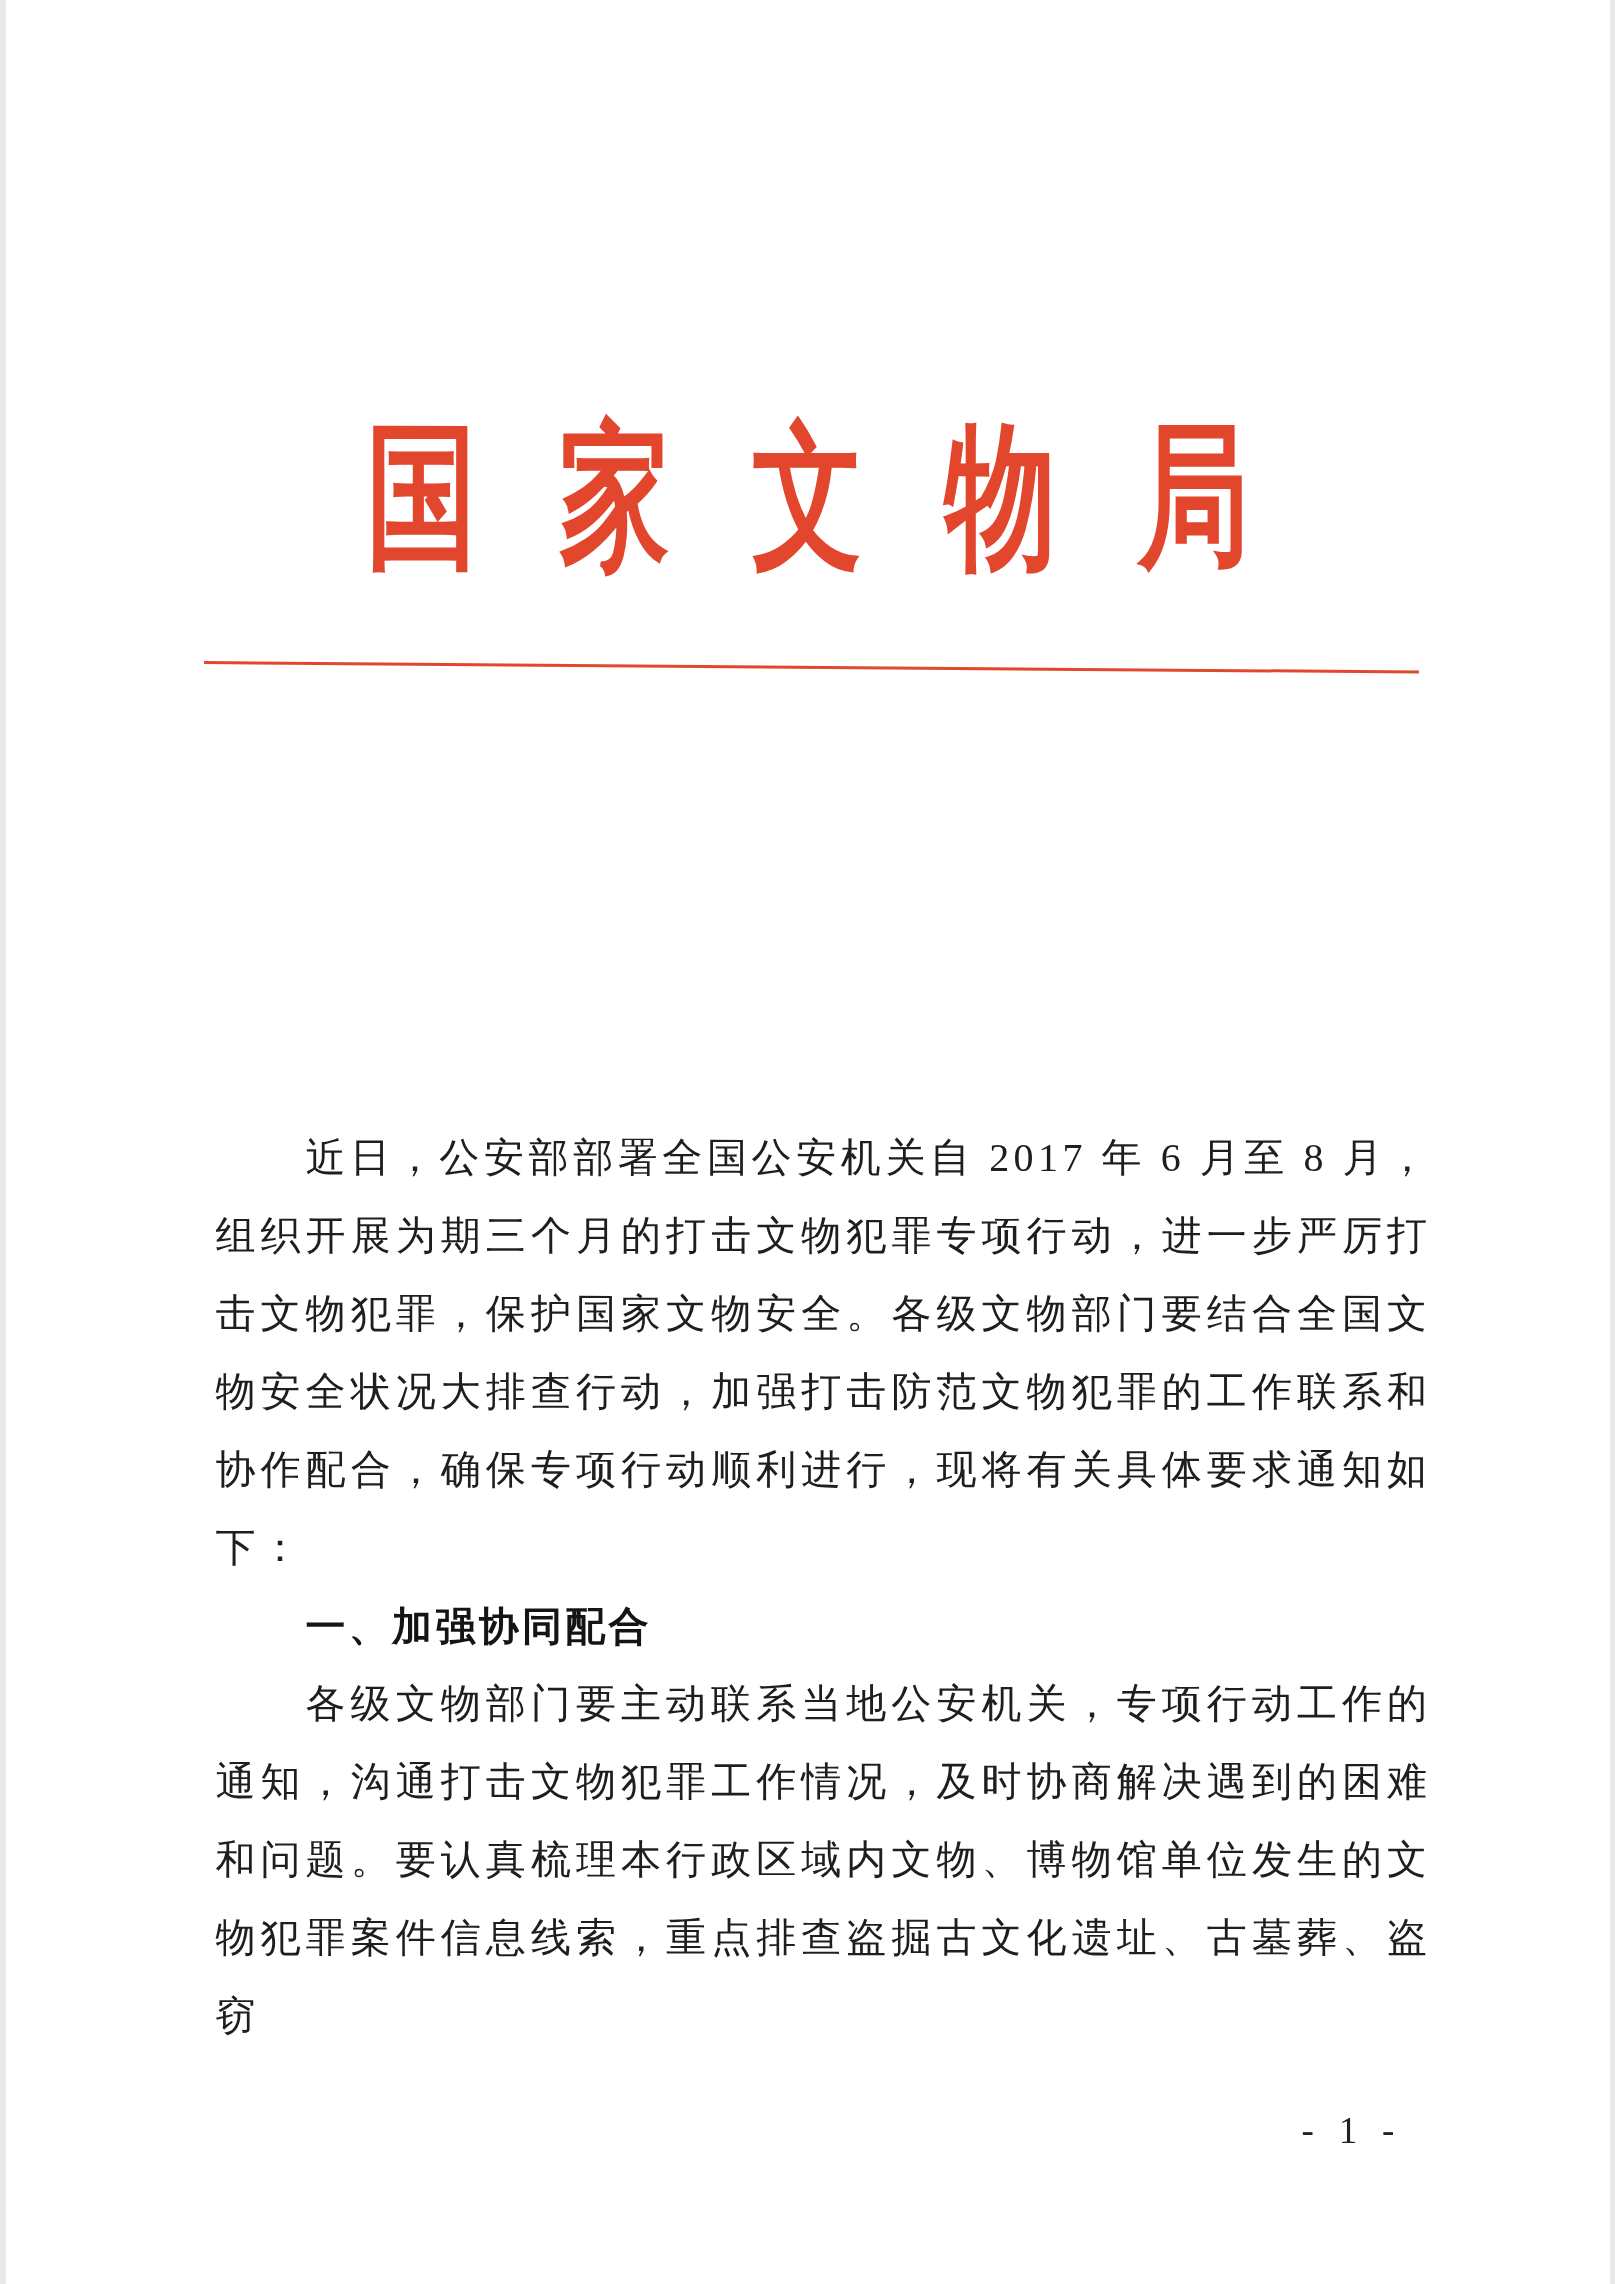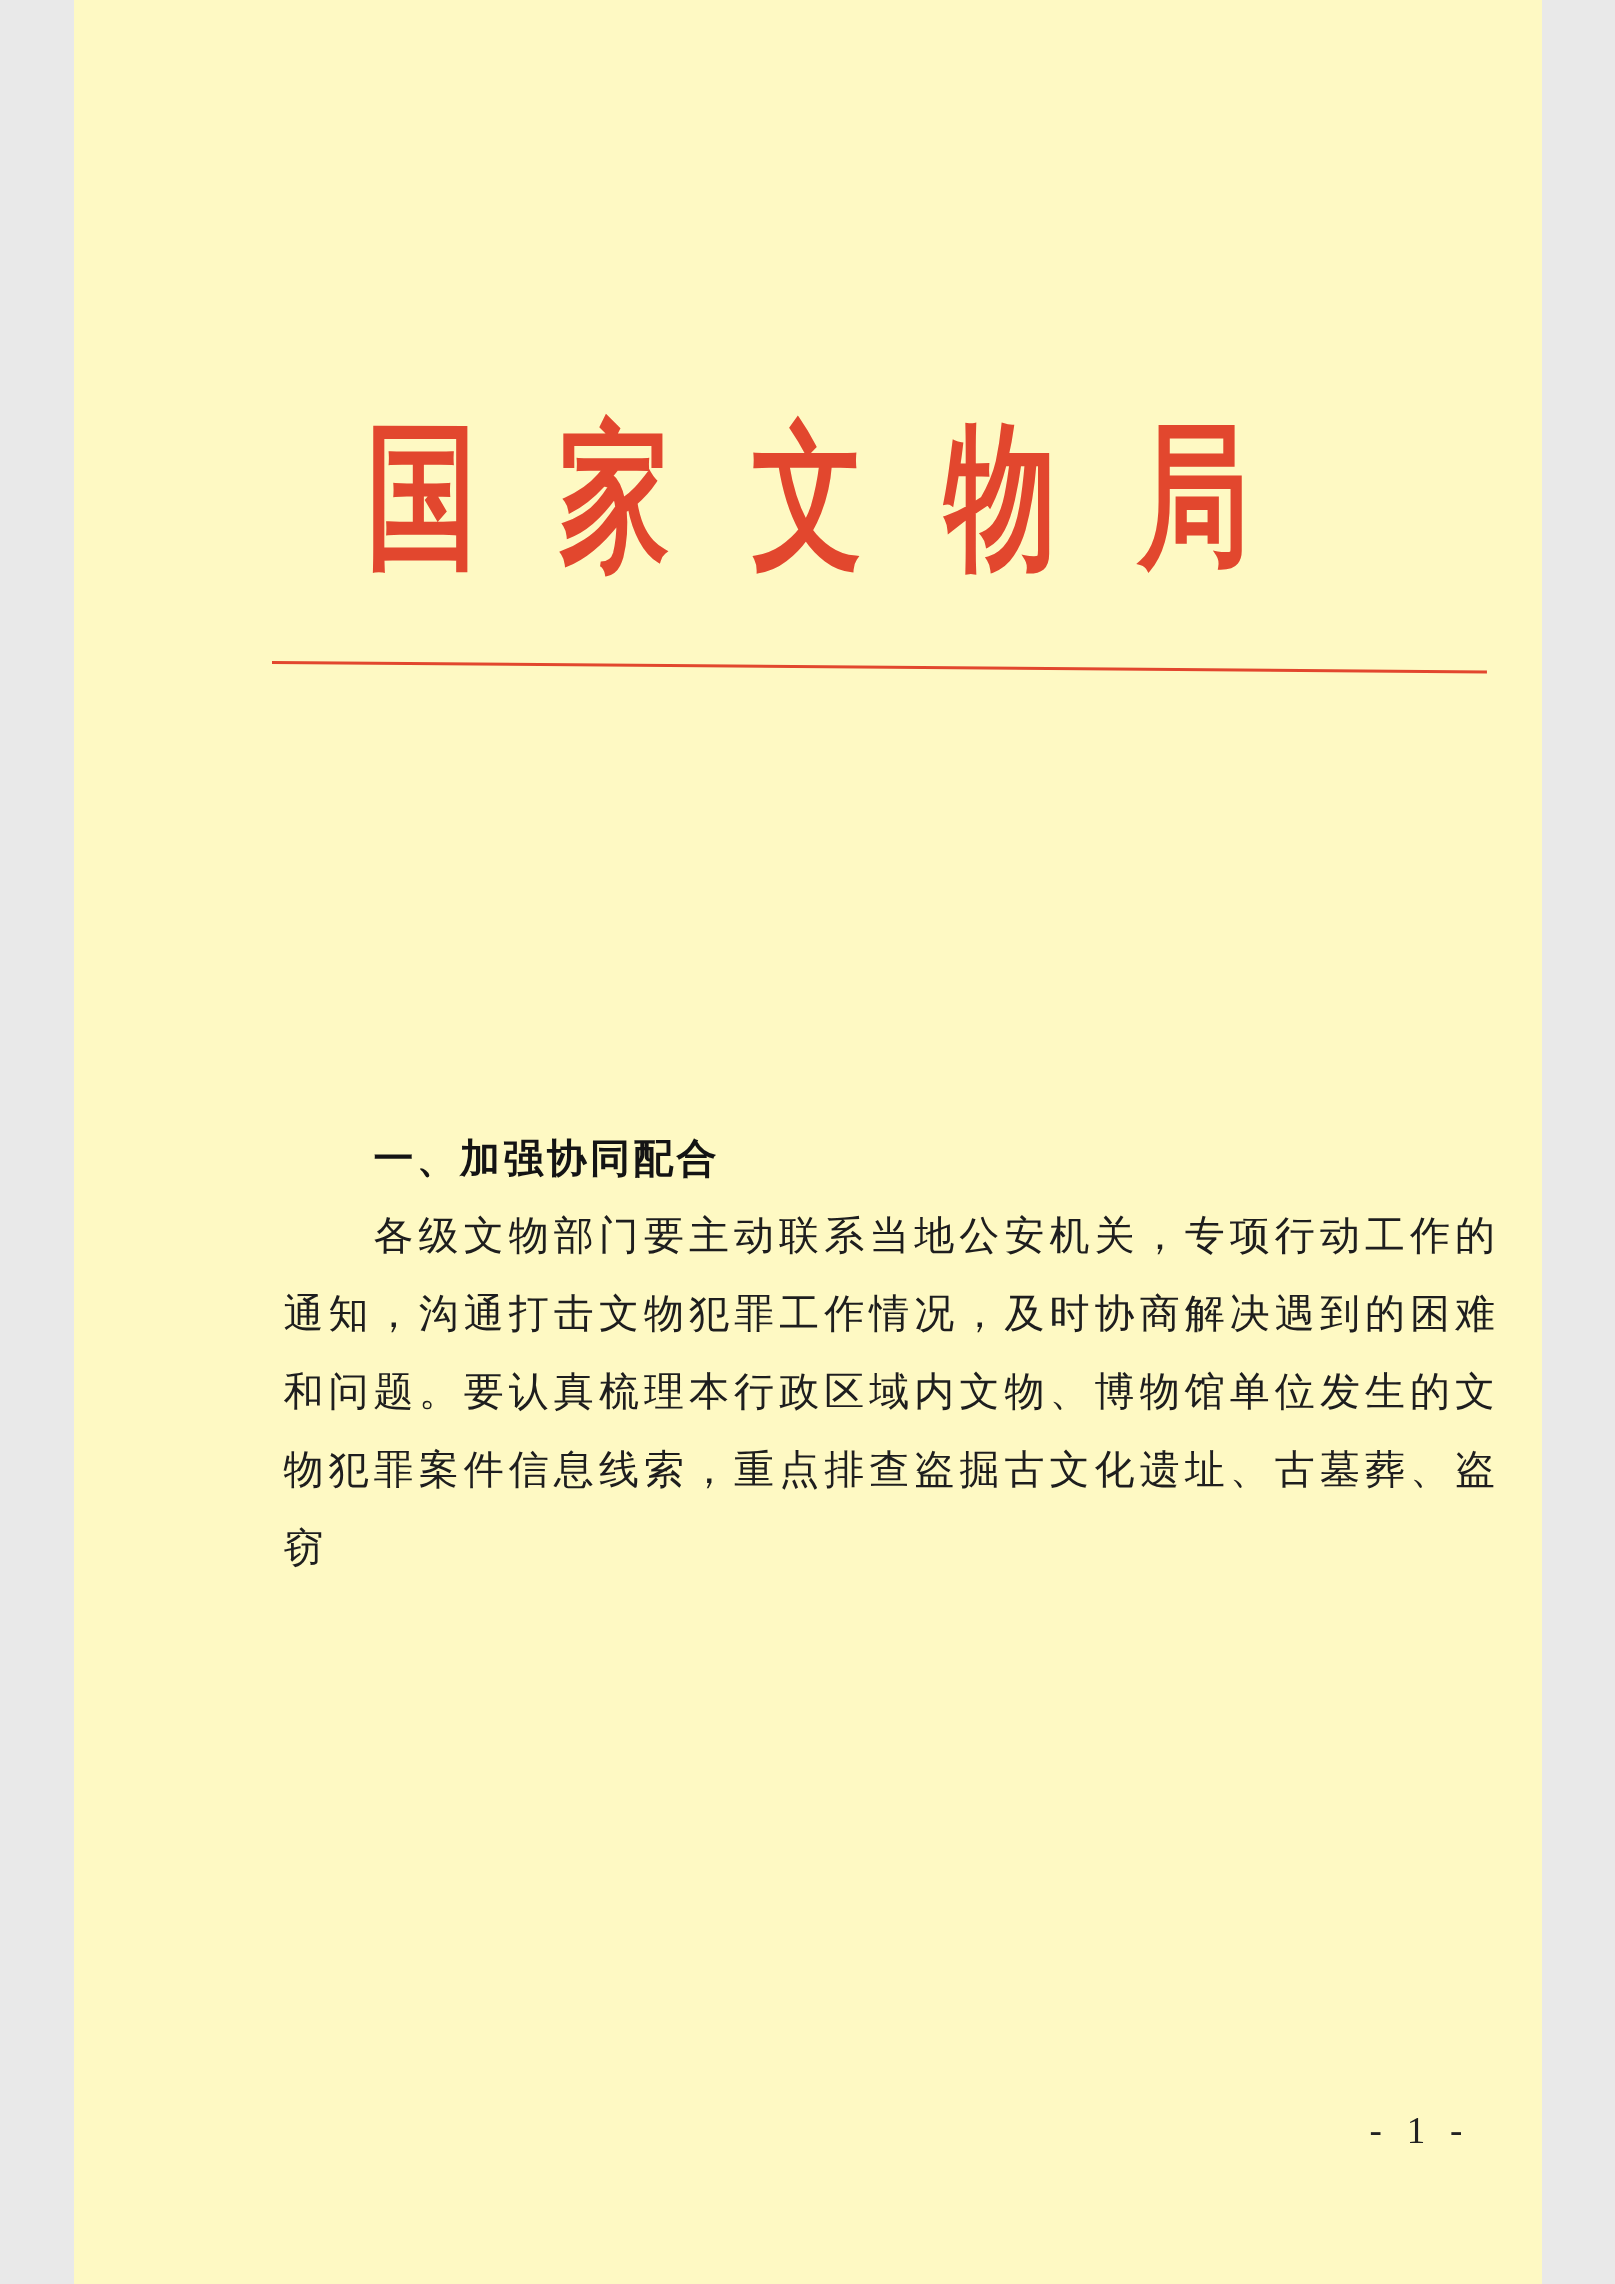--- a/index.html
+++ b/index.html
@@ -2,28 +2,27 @@
 <html style="font-size:10.4px"><head>
 <meta charset="utf-8">
 <style>
   html, body {
     margin: 0;
     padding: 0;
     background: #e9e9e9;
   }
   .page {
     position: relative;
-    width: 1420px;
+    width: 1604px;
     height: 2284px;
     margin: 0 auto;
-    background: #fef9c3;
+    background: #ffffff;
     overflow: hidden;
     font-family: "Liberation Serif", serif;
     color: #1a1a1a;
-    padding-left: 48px;
   }
 
   
   .letterhead {
     position: absolute;
     top: 441px;
     left: 0;
     width: 100%;
     box-sizing: border-box;
     text-align: center;
@@ -120,20 +119,21 @@
 
 <div class="page">
 
   <div class="letterhead">国家文物局</div>
 
   <div class="red-line"></div>
 
 
 
   <div class="doc-body">
+    <p class="indent">近日，公安部部署全国公安机关自 2017 年 6 月至 8 月，组织开展为期三个月的打击文物犯罪专项行动，进一步严厉打击文物犯罪，保护国家文物安全。各级文物部门要结合全国文物安全状况大排查行动，加强打击防范文物犯罪的工作联系和协作配合，确保专项行动顺利进行，现将有关具体要求通知如下：</p>
     <p class="indent section-heading">一、加强协同配合</p>
     <p class="indent">各级文物部门要主动联系当地公安机关，专项行动工作的通知，沟通打击文物犯罪工作情况，及时协商解决遇到的困难和问题。要认真梳理本行政区域内文物、博物馆单位发生的文物犯罪案件信息线索，重点排查盗掘古文化遗址、古墓葬、盗窃</p>
   </div>
 
   <div class="page-number">- 1 -</div>
 
 </div>
 
 
 </body></html>

